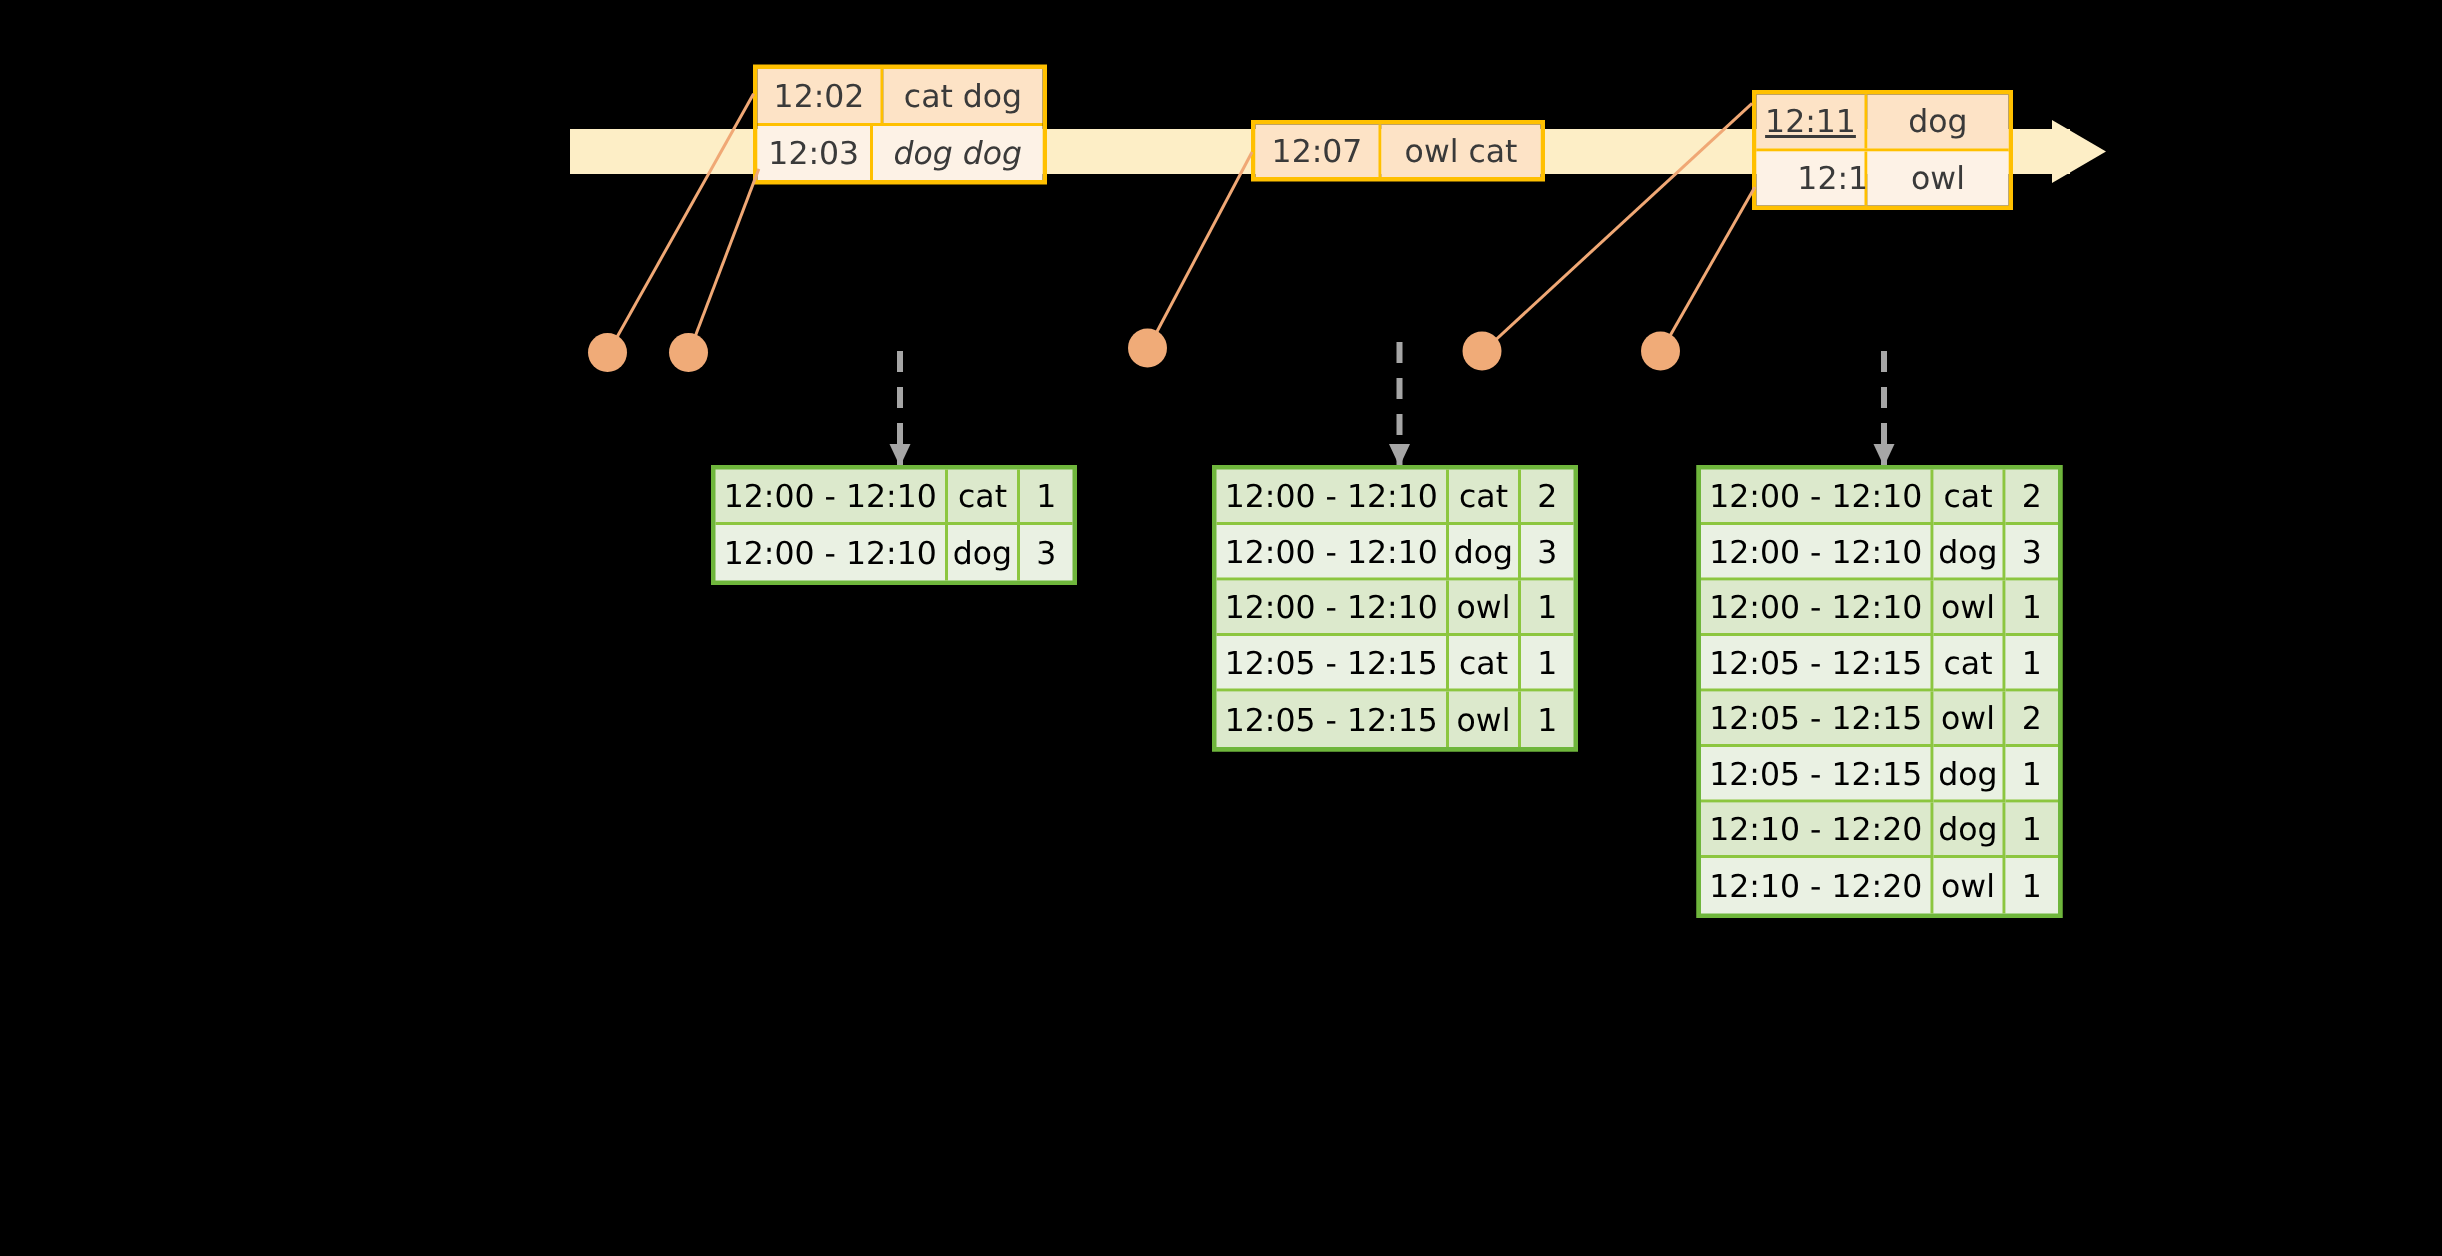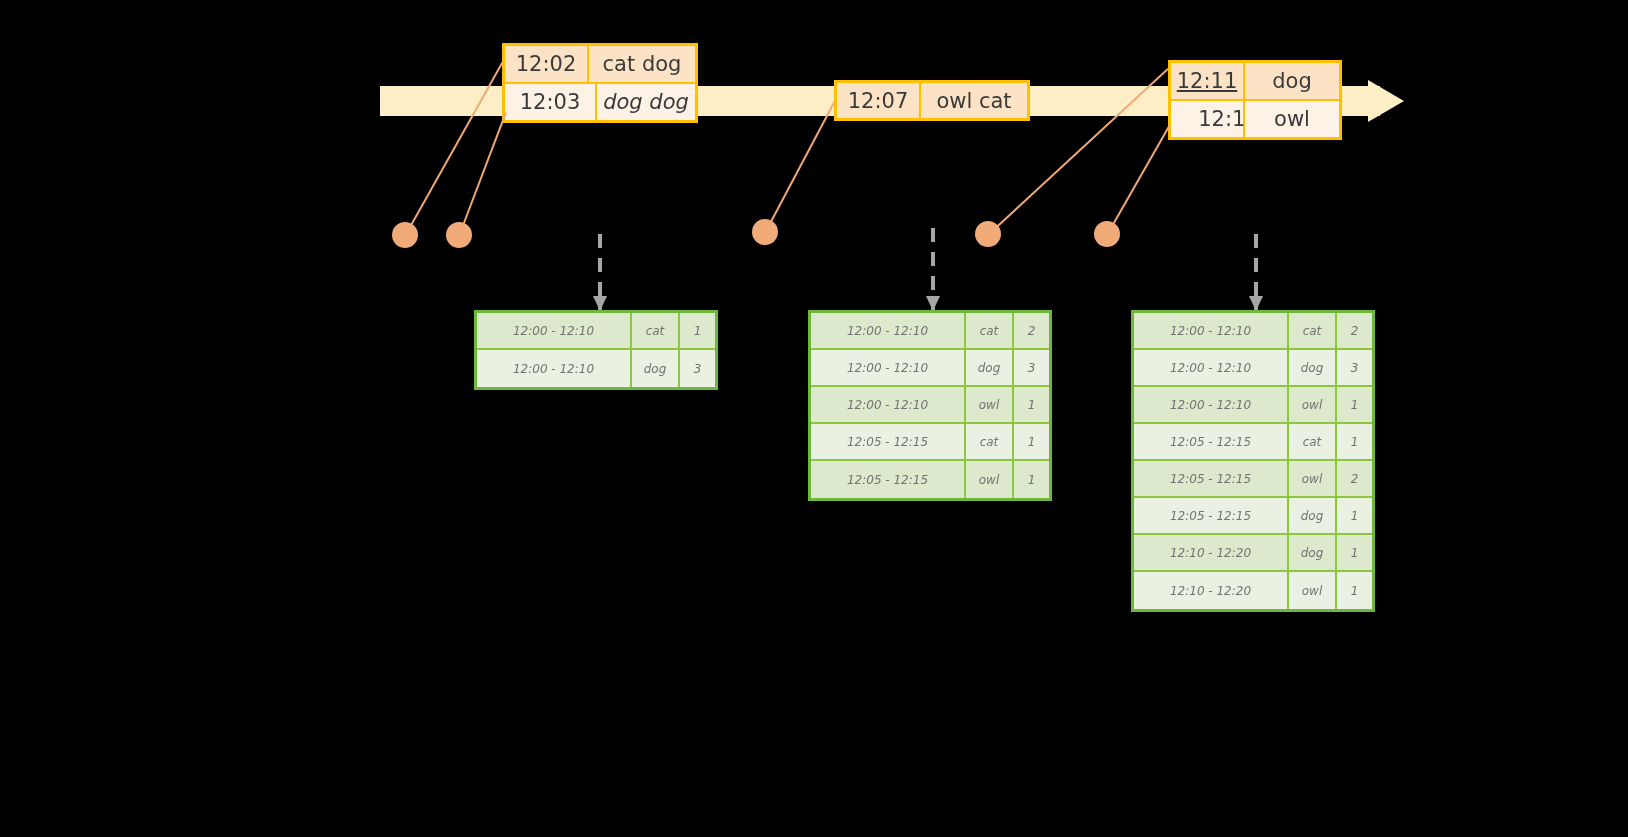--- a/index.html
+++ b/index.html
@@ -29,23 +29,23 @@
   .darr{position:absolute;}
   .darr .stem{position:absolute;left:5px;top:0;width:4px;height:100%;
        background:repeating-linear-gradient(to bottom,#a6a6a6 0 14px,transparent 14px 24px);}
   .darr .head{position:absolute;left:0;bottom:-1px;width:0;height:0;
        border-left:7px solid transparent;border-right:7px solid transparent;
        border-top:15px solid #a6a6a6;}
 
   
   .tbl{position:absolute;border:3px solid #6fb63c;box-sizing:border-box;background:#6fb63c;}
   .trow{display:flex;}
-  .tcell{font-size:12px;color:#737373;display:flex;align-items:center;
+  .tcell{font-size:21px;color:#000000;display:flex;align-items:center;
          justify-content:center;box-sizing:border-box;
-         border-right:2px solid #8cc63f;border-bottom:2px solid #8cc63f;height:37px;font-style:italic;}
+         border-right:2px solid #8cc63f;border-bottom:2px solid #8cc63f;height:37px;}
   .tcell:last-child{border-right:none;}
   .trow:last-child .tcell{border-bottom:none;}
   .gA{background:#dce9cc;}
   .gB{background:#eaf1e3;}
   .c-win{width:155px;}
   .c-word{width:48px;}
   .c-cnt{width:35px;}
 </style>
 </head>
 <body>
@@ -54,21 +54,21 @@
 
   <div class="tl-bar" style="left:380px;top:86px;width:1000px;height:30px;"></div>
   <div class="tl-head" style="left:1368px;top:80px;border-top:21px solid transparent;border-bottom:21px solid transparent;border-left:36px solid #fdeec6;"></div>
 
   <div class="evt" style="left:502px;top:43px;width:196px;height:80px;">
     <div class="evt-row">
       <div class="evt-cell t shade-a" style="width:84px;">12:02</div>
       <div class="evt-cell shade-a" style="flex:1;">cat dog</div>
     </div>
     <div class="evt-row">
-      <div class="evt-cell t shade-b" style="width:92px;">12:03</div>
+      <div class="evt-cell t shade-b" style="width:77px;">12:03</div>
       <div class="evt-cell shade-b" style="flex:1;font-style:italic;">dog dog</div>
     </div>
   </div>
 
   <div class="evt" style="left:834px;top:80px;width:196px;height:41px;">
     <div class="evt-row">
       <div class="evt-cell t shade-a" style="width:84px;">12:07</div>
       <div class="evt-cell shade-a" style="flex:1;">owl cat</div>
     </div>
   </div>

